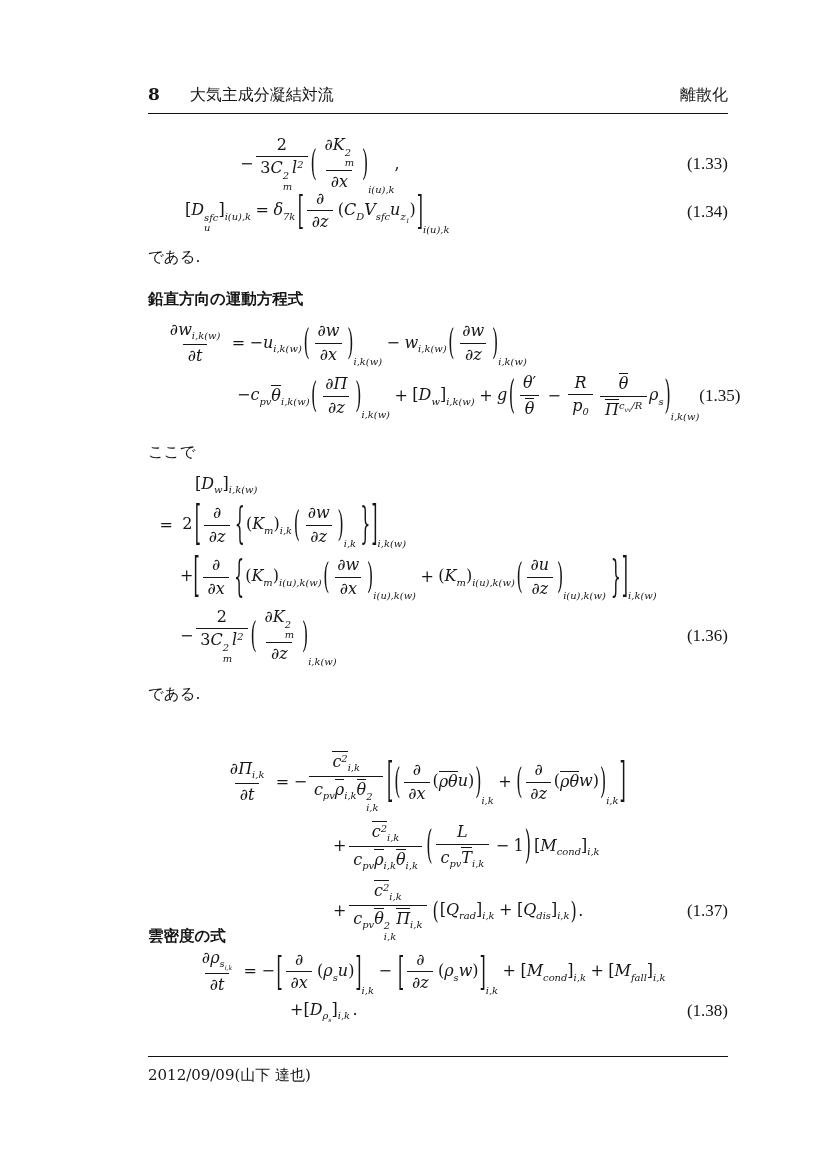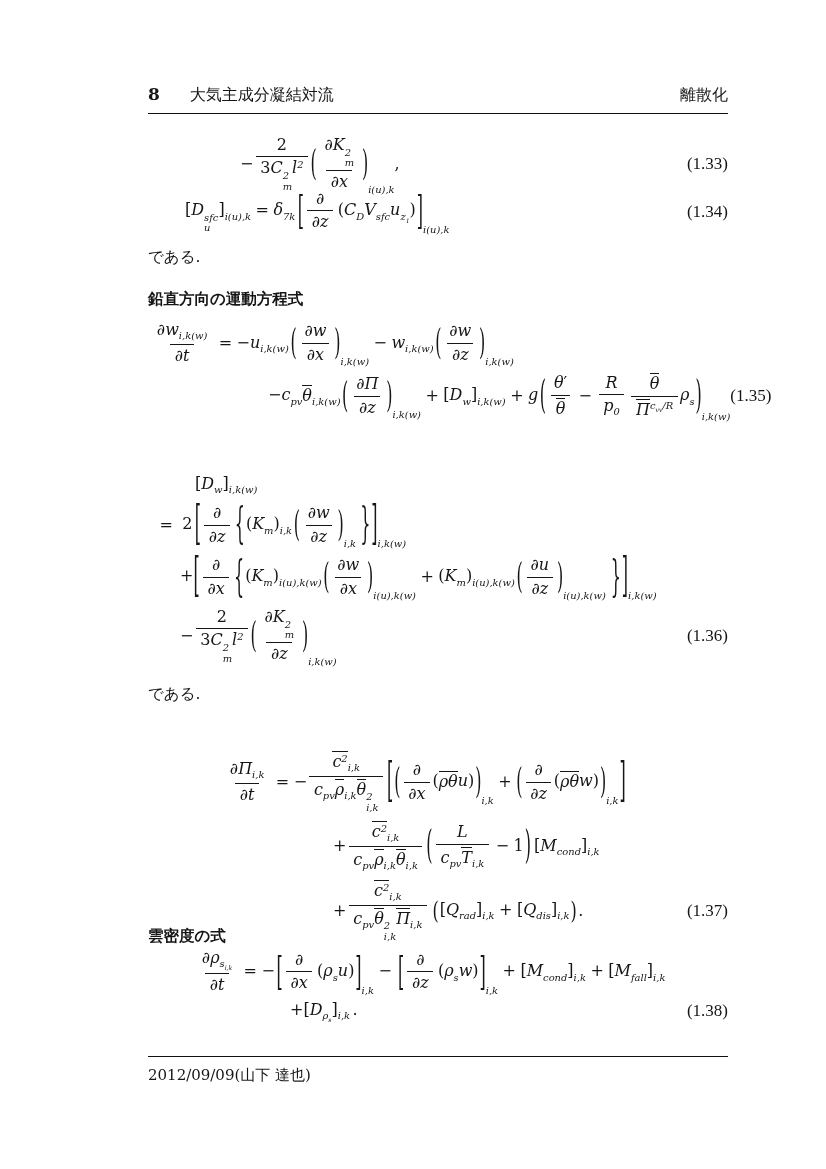--- a/index.html
+++ b/index.html
@@ -93,21 +93,21 @@
         <span class="eqno">(1.34)</span>
       </div>
     </div>
 
   <div class="abs jp" style="top:247px">である.</div>
 
   <div class="abs jhead" style="top:289px">鉛直方向の運動方程式</div>
 
   <div class="abs meq" style="top:321px">
       <div class="mline">
-        <span class="mexp" style="margin-left: 2px;"><span class="mfrac">
+        <span class="mexp" style="margin-left: 15px;"><span class="mfrac">
             <span class="fn"><span class="mi">∂w</span><span class="msub">i,k(w)</span></span>
             <span class="fd"><span class="mi">∂t</span></span>
           </span><span class="mo">=</span><span class="mr">−</span><span class="mi">u</span><span class="msub">i,k(w)</span><span class="msp" style="width: 0.1em;"></span><span class="mb">
             <span class="dl" style="transform: scaleY(2.2);">(</span>
             <span class="bb"><span class="mfrac">
                 <span class="fn"><span class="mi">∂w</span></span>
                 <span class="fd"><span class="mi">∂x</span></span>
               </span></span>
             <span class="dl" style="transform: scaleY(2.2);">)</span>
             <span class="bsub">i,k(w)</span>
@@ -115,21 +115,21 @@
             <span class="dl" style="transform: scaleY(2.2);">(</span>
             <span class="bb"><span class="mfrac">
                 <span class="fn"><span class="mi">∂w</span></span>
                 <span class="fd"><span class="mi">∂z</span></span>
               </span></span>
             <span class="dl" style="transform: scaleY(2.2);">)</span>
             <span class="bsub">i,k(w)</span>
           </span></span>
       </div>
       <div class="mline" style="margin-top: 8px;">
-        <span class="mexp" style="margin-left: 120px;"><span class="mr">−</span><span class="mi">c</span><span class="msub">pv</span><span class="mov"><span class="mi">θ</span></span><span class="msub">i,k(w)</span><span class="msp" style="width: 0.1em;"></span><span class="mb">
+        <span class="mexp" style="margin-left: 89px;"><span class="mr">−</span><span class="mi">c</span><span class="msub">pv</span><span class="mov"><span class="mi">θ</span></span><span class="msub">i,k(w)</span><span class="msp" style="width: 0.1em;"></span><span class="mb">
             <span class="dl" style="transform: scaleY(2.2);">(</span>
             <span class="bb"><span class="mfrac">
                 <span class="fn"><span class="mi">∂Π</span></span>
                 <span class="fd"><span class="mi">∂z</span></span>
               </span></span>
             <span class="dl" style="transform: scaleY(2.2);">)</span>
             <span class="bsub">i,k(w)</span>
           </span><span class="mo">+</span><span class="mr">[</span><span class="mi">D</span><span class="msub">w</span><span class="mr">]</span><span class="msub">i,k(w)</span><span class="mo">+</span><span class="mi">g</span><span class="msp" style="width: 0.1em;"></span><span class="mb">
             <span class="dl" style="transform: scaleY(2.4);">(</span>
             <span class="bb"><span class="mfrac">
@@ -142,20 +142,21 @@
                 <span class="fn"><span class="mov"><span class="mi">θ</span></span></span>
                 <span class="fd"><span class="mov"><span class="mi">Π</span></span><span class="msup grp"><span class="mi">c</span><span class="msub">vv</span><span class="mi">/R</span></span></span>
               </span><span class="mi">ρ</span><span class="msub">s</span></span>
             <span class="dl" style="transform: scaleY(2.4);">)</span>
             <span class="bsub">i,k(w)</span>
           </span></span>
         <span class="eqno">(1.35)</span>
       </div>
     </div>
 
+  <div class="abs jp" style="top:442px">ここで</div>
 
   <div class="abs meq" style="top:474px">
       <div class="mline">
         <span class="mexp" style="margin-left: 47px;"><span class="mr">[</span><span class="mi">D</span><span class="msub">w</span><span class="mr">]</span><span class="msub">i,k(w)</span></span>
       </div>
       <div class="mline" style="margin-top: 8px;">
         <span class="mexp" style="margin-left: 7px;"><span class="mo">=</span><span class="msp" style="width: 0.3em;"></span><span class="mr">2</span><span class="msp" style="width: 0.15em;"></span><span class="mb">
             <span class="dl" style="transform: scaleY(2.9);">[</span>
             <span class="bb"><span class="mfrac">
                 <span class="fn"><span class="mi">∂</span></span>

